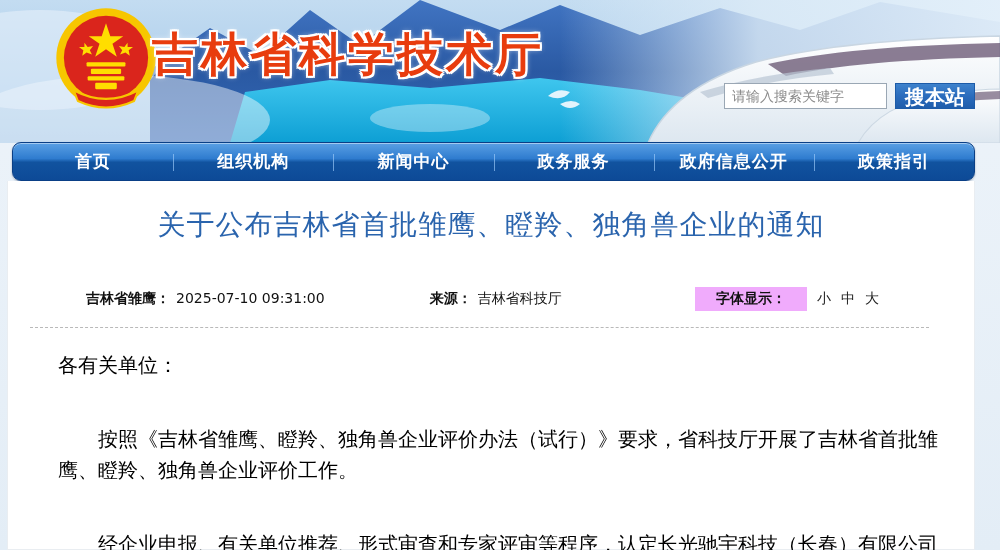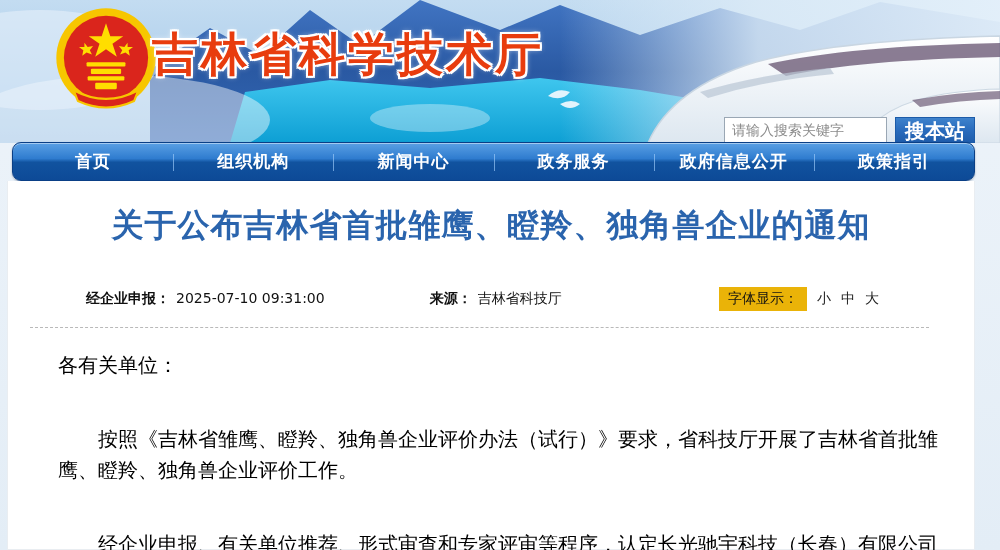--- a/index.html
+++ b/index.html
@@ -19,21 +19,21 @@
   .emblem { position:absolute; left:52px; top:6px; width:108px; height:108px; }
   .site-title {
     position:absolute; left:152px; top:24px;
     font-size:46px; font-weight:bold; letter-spacing:3px;
     color:#e83c0e;
     text-shadow:-2px 0 0 #fff, 2px 0 0 #fff, 0 -2px 0 #fff, 0 2px 0 #fff,
                 -2px -2px 0 #fff, 2px 2px 0 #fff, -2px 2px 0 #fff, 2px -2px 0 #fff,
                 0 0 6px rgba(255,255,255,.9);
     white-space:nowrap;
   }
-  .search-bar { position:absolute; right:25px; bottom:0; display:flex; align-items:center; }
+  .search-bar { position:absolute; right:25px; bottom:34px; display:flex; align-items:center; }
   .search-input {
     width:163px; height:26px; border:1px solid #9aa7b4; background:#fff;
     font-size:14px; padding:0 7px; color:#333; outline:none;
   }
   .search-input::placeholder { color:#8b8b8b; }
   .search-btn {
     height:26px; margin-left:8px; padding:0 9px; border:1px solid #1c5ba8;
     background:linear-gradient(180deg,#3e82cc 0%,#2a6cbd 50%,#1f5dab 100%);
     color:#fff; font-size:20px; font-weight:bold; cursor:pointer; white-space:nowrap;
   }
@@ -56,31 +56,31 @@
     background:rgba(160,205,250,.65);
   }
 
   
   .content {
     position:absolute; left:7px; top:181px; width:968px; height:369px;
     background:#fff; border:1px solid #e9edf1; border-top:none;
   }
   .article-title {
     padding-top:24px; text-align:center;
-    font-size:32px; font-weight:bold; color:#2a64ad; letter-spacing:1px; line-height:40px;
+    font-size:28px; font-weight:normal; color:#2a64ad; letter-spacing:1px; line-height:40px;
   }
   .meta-row {
     margin-top:42px; display:flex; align-items:center;
     padding:0 95px 0 78px; font-size:14px; color:#111;
   }
   .meta-label { font-weight:bold; }
   .meta-value { margin-left:6px; }
   .meta-source { margin-left:105px; display:flex; }
   .meta-font { margin-left:auto; display:flex; align-items:center; }
-  .meta-font-label { font-weight:normal; background:#eab308; padding:3px 9px; }
+  .meta-font-label { font-weight:bold; background:#f0abfc; padding:3px 21px; }
   .font-size-link { margin-left:10px; color:#222; text-decoration:none; cursor:pointer; }
   .dashed-divider { margin:16px 45px 0 22px; border-top:1px dashed #b9b9b9; height:0; }
   .article-body { padding:22px 30px 0 50px; font-size:20px; line-height:31px; color:#000; }
   .article-body p.indent { text-indent:2em;margin-top:43px; }
 </style>
 </head>
 <body>
 
 <div class="page">
 
@@ -154,21 +154,21 @@
     <a class="nav-item">政务服务</a>
     <a class="nav-item">政府信息公开</a>
     <a class="nav-item">政策指引</a>
   </nav>
 
   <div class="content">
     <h1 class="article-title">关于公布吉林省首批雏鹰、瞪羚、独角兽企业的通知</h1>
 
     <div class="meta-row">
       <span class="meta-publish">
-        <span class="meta-label">经企业申报：</span><span class="meta-value">2025-07-10 09:31:00</span>
+        <span class="meta-label">吉林省雏鹰：</span><span class="meta-value">2025-07-10 09:31:00</span>
       </span>
       <span class="meta-source">
         <span class="meta-label">来源：</span>
           <span class="meta-value">吉林省科技厅</span>
       </span>
       <span class="meta-font">
         <span class="meta-font-label">字体显示：</span>
         <a class="font-size-link">小</a>
         <a class="font-size-link">中</a>
         <a class="font-size-link">大</a>

